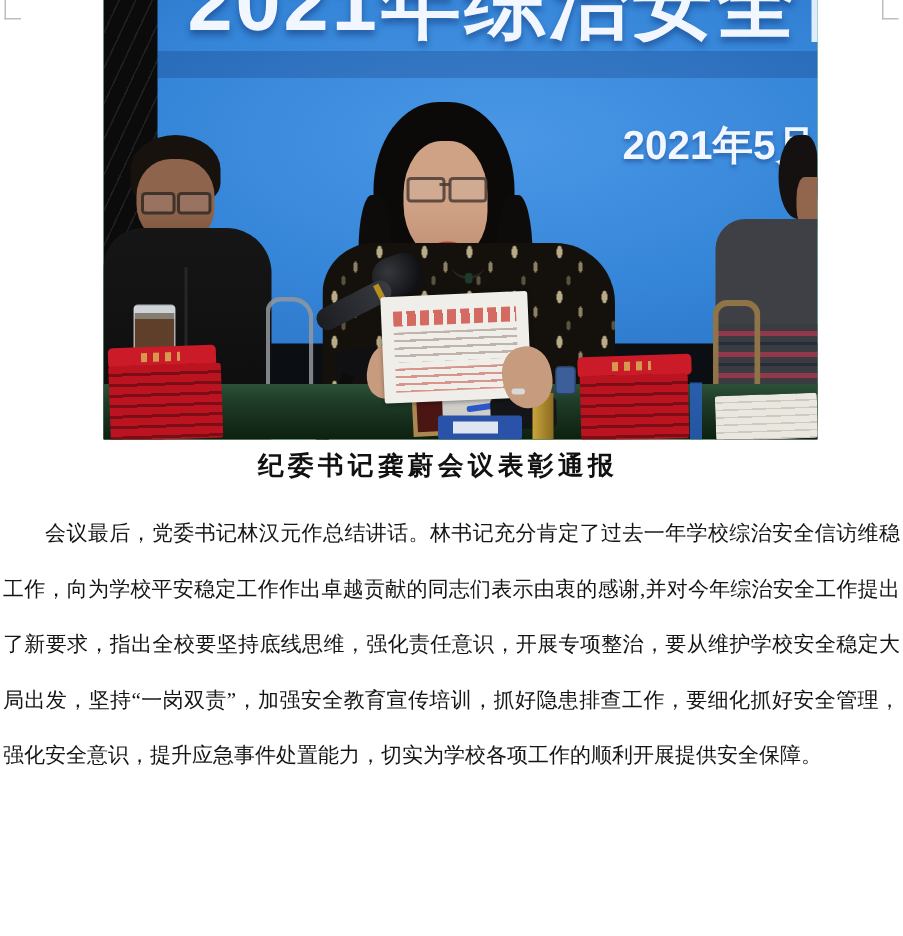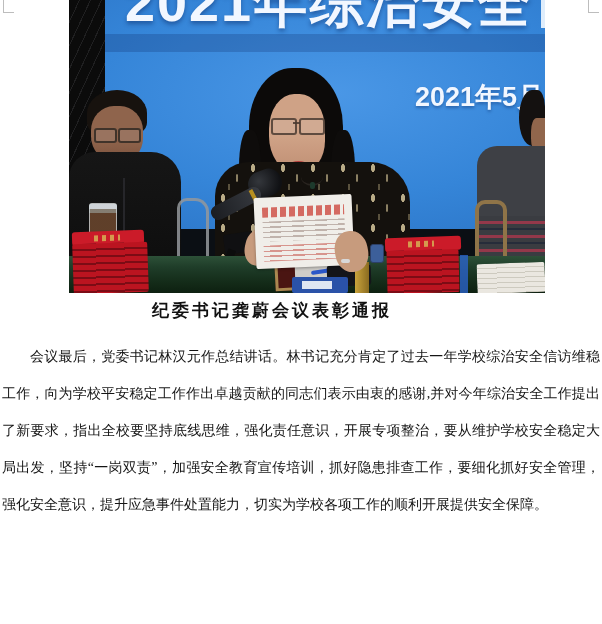--- a/index.html
+++ b/index.html
@@ -126,21 +126,21 @@
   .pr3{left:8px;top:48px;width:82px;height:16px;
      background:repeating-linear-gradient(180deg,rgba(190,60,50,.5) 0 1.5px,transparent 1.5px 5px);}
   .hand{background:#c79b7d;border-radius:46%;}
   .hand-left{left:176px;top:229px;width:28px;height:37px;transform:rotate(12deg);}
   .hand-right{left:266px;top:231px;width:33px;height:41px;transform:rotate(-10deg);}
   .watch{left:301px;top:244px;width:12px;height:17px;background:#3c5f9a;border:1px solid #2c3f66;border-radius:3px;}
   .ring{left:272px;top:259px;width:9px;height:4px;background:#d8d8d8;border-radius:2px;}
 
   
   .caption{position:absolute;top:299px;left:0;width:544px;text-align:center;
-     font-weight:bold;font-size:17px;line-height:24px;letter-spacing:3px;color:#111;}
+     font-weight:bold;font-size:17px;line-height:24px;letter-spacing:3px;color:#111;padding-left:20px;}
   .body-text{position:absolute;top:338px;left:2px;width:598px;
      font-size:14px;line-height:37px;text-align:justify;text-indent:2em;color:var(--body-text,#151515);}
 </style>
 </head>
 <body>
 
 <div class="page">
   <div class="crop tl"></div>
   <div class="crop tr"></div>
 

